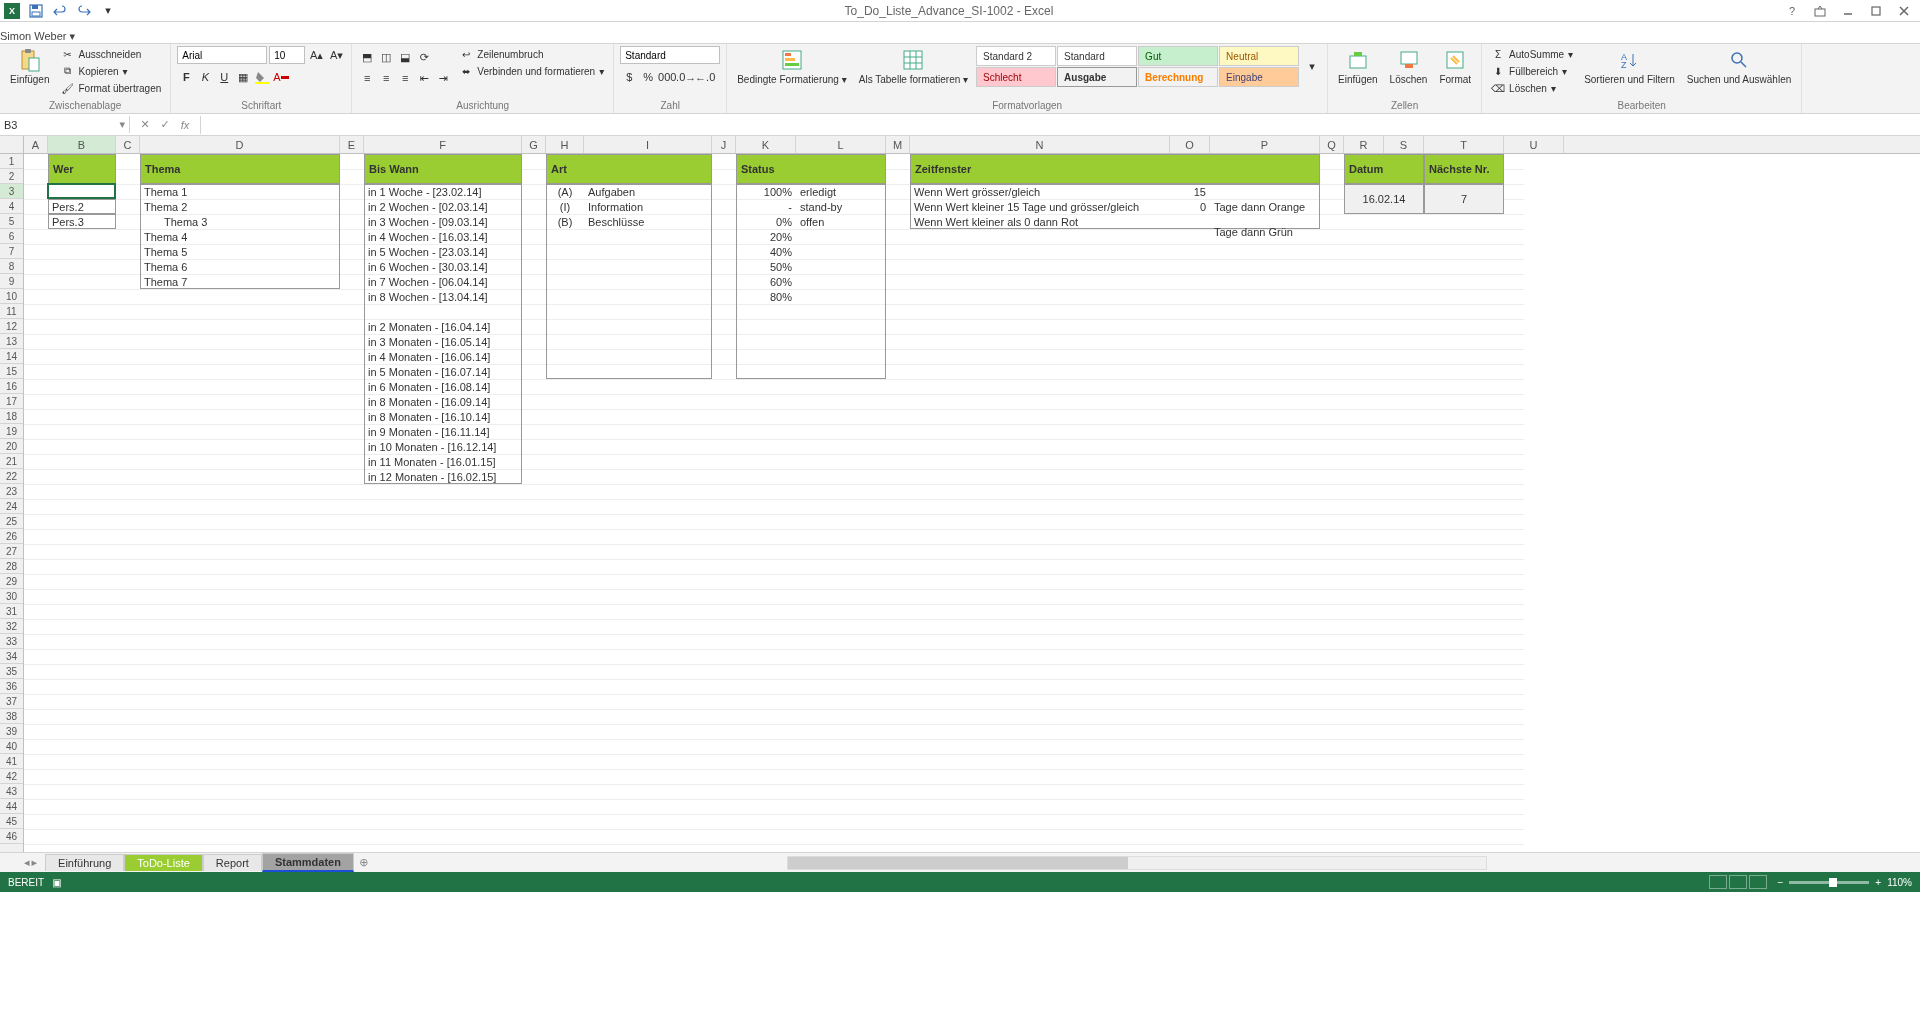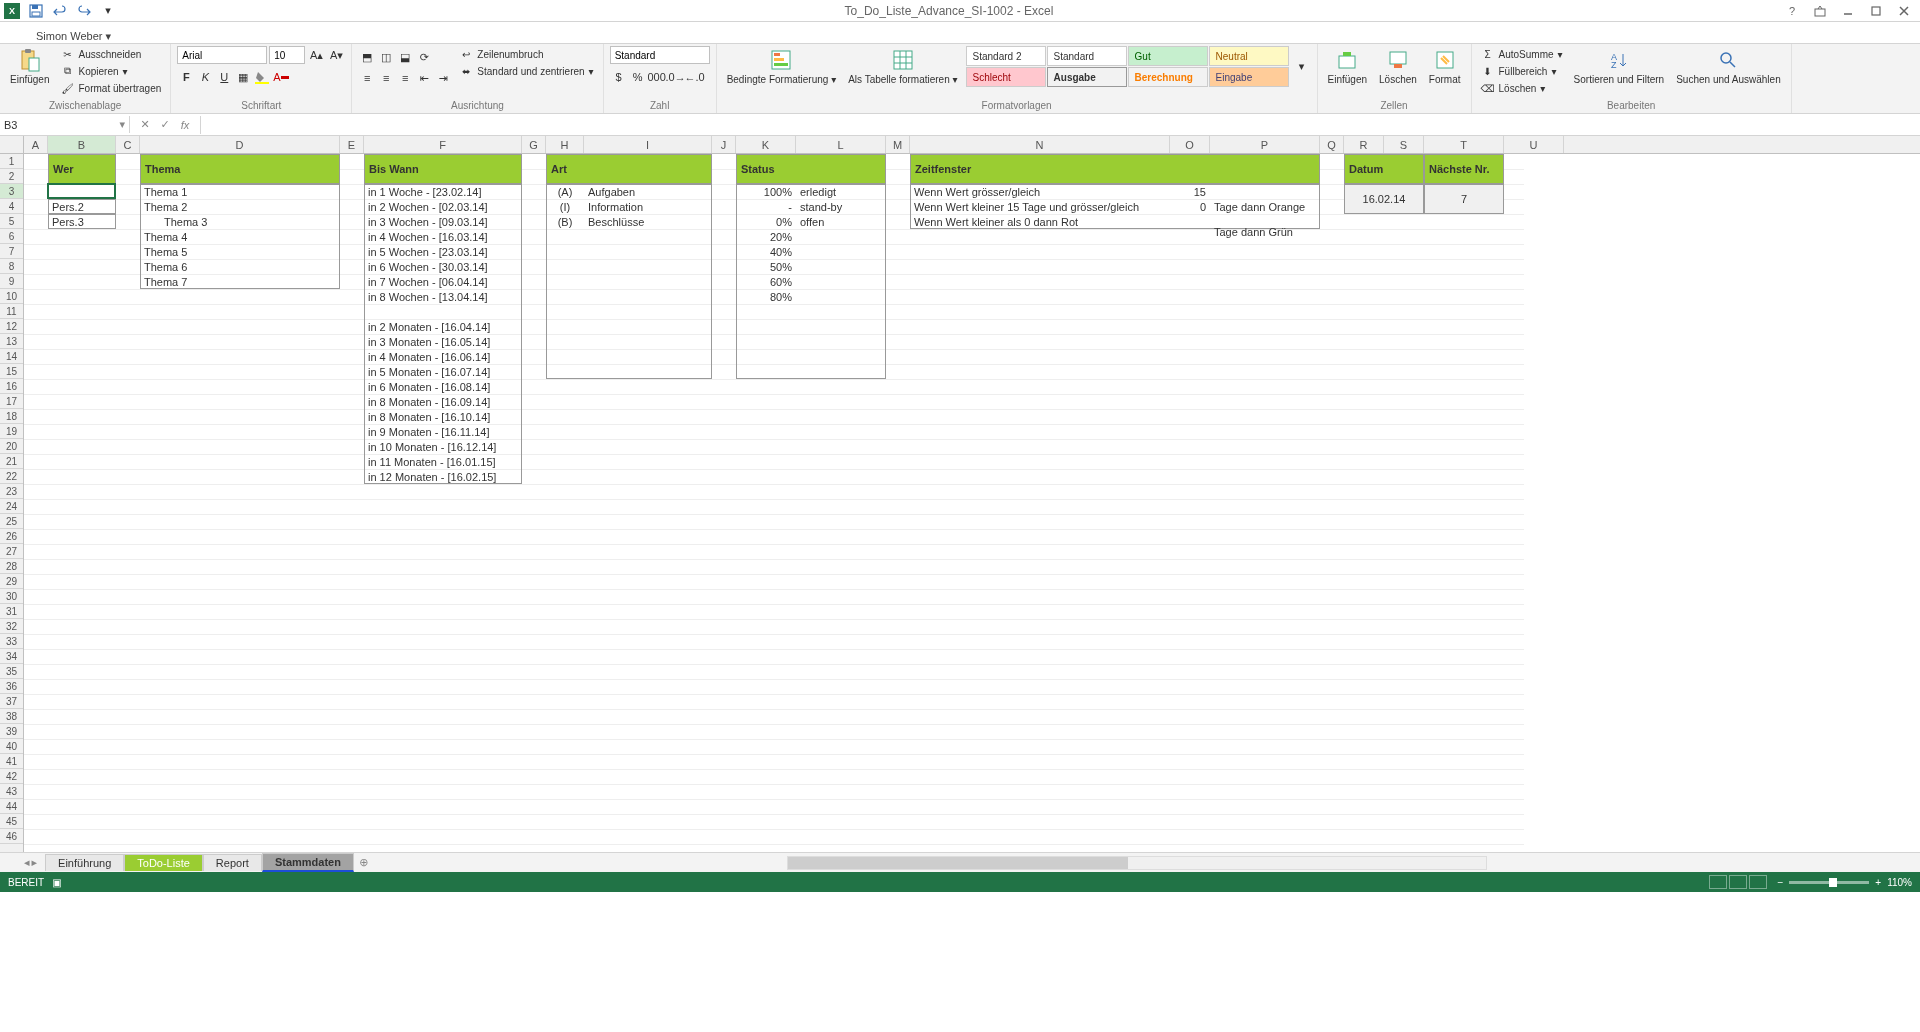--- a/index.html
+++ b/index.html
@@ -13,21 +13,21 @@
 .titlebar-center { flex: 1; text-align: center; color: #666; font-size: 12px; }
 .titlebar-right { display: flex; align-items: center; gap: 4px; padding-right: 4px; }
 .win-btn { width: 24px; height: 18px; display: flex; align-items: center; justify-content: center; cursor: pointer; color: #666; }
 
 
 .ribbon-tabs { height: 22px; background: #fff; display: flex; align-items: flex-end; justify-content: space-between; border-bottom: 1px solid #d4d4d4; }
 .tabs-left { display: flex; }
 .ribbon-tab { padding: 4px 12px; font-size: 11px; color: #444; cursor: pointer; text-transform: uppercase; }
 .ribbon-tab.file { background: #217346; color: #fff; padding: 4px 14px; }
 .ribbon-tab.active { color: #217346; border-bottom: 2px solid #217346; background: #f3f3f3; }
-.tabs-right { padding-right: 10px; color: #444; margin-left: 36px; }
+.tabs-right { padding-right: 10px; color: #444; }
 
 
 .ribbon { height: 70px; background: #f3f3f3; border-bottom: 1px solid #d4d4d4; display: flex; }
 .ribbon-group { border-right: 1px solid #e0e0e0; padding: 2px 6px; display: flex; flex-direction: column; justify-content: space-between; position: relative; }
 .ribbon-group-label { text-align: center; font-size: 10px; color: #777; padding-top: 2px; }
 .ribbon-group-content { display: flex; align-items: flex-start; gap: 4px; flex: 1; }
 .rb-big { display: flex; flex-direction: column; align-items: center; gap: 2px; padding: 2px 4px; cursor: pointer; }
 .rb-big-icon { width: 24px; height: 24px; display: flex; align-items: center; justify-content: center; }
 .rb-big-label { font-size: 10px; text-align: center; line-height: 1.1; }
 .rb-stack { display: flex; flex-direction: column; gap: 1px; }
@@ -238,21 +238,21 @@
           <div class="sq">≡</div>
           <div class="sq">⇤</div>
           <div class="sq">⇥</div>
         </div>
       </div>
       <div class="rb-stack">
         <div class="rb-small">
             <span class="rb-small-icon">↩</span>
             <span>Zeilenumbruch</span>
           </div>
-        <div class="rb-small"><span class="rb-small-icon">⬌</span><span>Standard und zentrieren</span> ▾</div>
+        <div class="rb-small"><span class="rb-small-icon">⬌</span><span>Verbinden und formatieren</span> ▾</div>
       </div>
     </div>
     <div class="ribbon-group-label">Ausrichtung</div>
   </div>
 
   <div class="ribbon-group">
     <div class="ribbon-group-content" style="flex-direction:column;gap:2px">
       <input class="font-select" style="width: 100px;" value="Standard">
       <div class="btnrow">
         <div class="sq">$</div>

